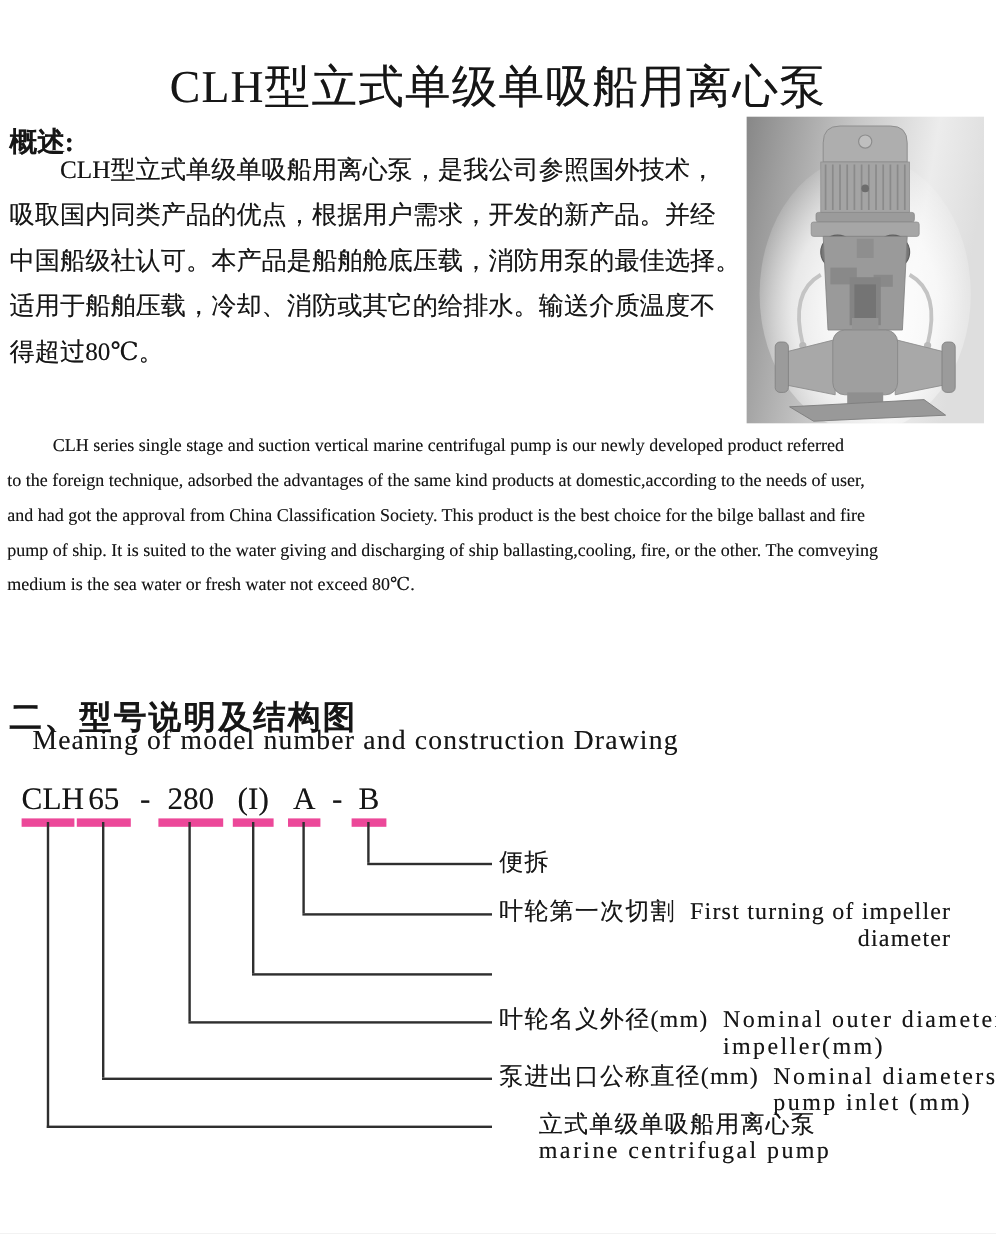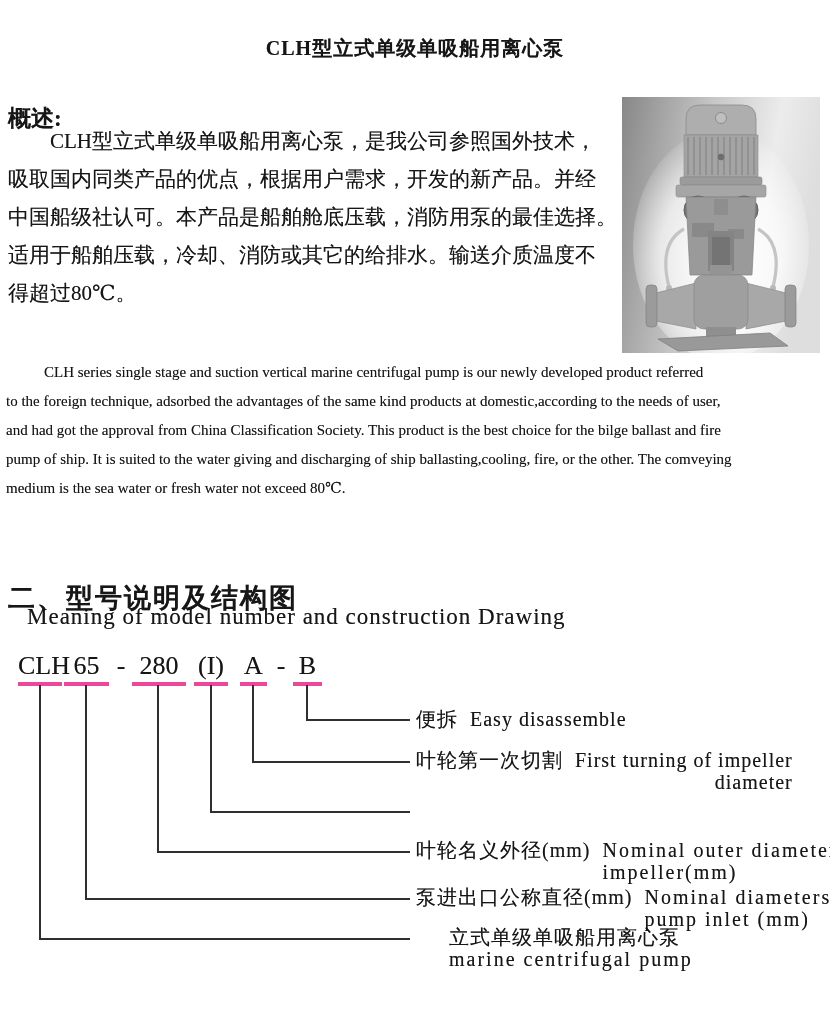--- a/index.html
+++ b/index.html
@@ -7,21 +7,21 @@
     position:relative;width:830px;height:1028px;margin:0 auto;
     background:#ffffff;overflow:hidden;color:#161616;
     font-family:"Liberation Serif","DejaVu Serif",serif;
     text-shadow:0 0 .4px rgba(0,0,0,.45);
   }
   .abs{position:absolute;}
 
   
   .doc-title{
     left:0;top:22px;width:830px;text-align:center;
-    font-size:20px;font-weight:bold;letter-spacing:1px;white-space:nowrap;
+    font-size:38px;font-weight:normal;letter-spacing:1px;white-space:nowrap;
   }
 
   
   .overview-heading{left:8px;top:84px;font-size:23px;font-weight:bold;}
   .cn-para{left:8px;top:122px;width:616px;font-size:21px;line-height:38px;}
   .cn-para .line{white-space:nowrap;}
   .cn-para .line.indent{text-indent:42px;}
   .en-para{left:6px;top:358px;width:822px;font-size:15px;line-height:29px;}
   .en-para .line{white-space:nowrap;}
   .en-para .line.indent{text-indent:38px;}
@@ -36,21 +36,21 @@
     font-family:"DejaVu Sans","Liberation Sans",sans-serif;white-space:nowrap;
   }
   .sec-heading-en{left:27px;top:604px;font-size:23px;letter-spacing:1px;white-space:nowrap;}
 
   
   .diagram{left:0;top:648px;width:830px;height:380px;}
   .mp{
     position:absolute;top:2px;height:32px;line-height:32px;text-align:center;
     font-size:26px;white-space:nowrap;
   }
-  .mp.u{border-bottom:4px solid #ec4899;}
+  .mp.u{border-bottom:7px solid #ec4899;}
   .vline{position:absolute;width:2px;background:#2f2f2f;top:37px;}
   .hline{position:absolute;height:2px;background:#2f2f2f;}
   .lbl{position:absolute;left:416px;font-size:20px;line-height:26px;white-space:nowrap;}
   .lbl .cn{letter-spacing:1px;}
   .lbl .en{margin-left:12px;letter-spacing:1px;display:inline-block;vertical-align:top;}
   .lbl .en .l2{display:block;line-height:22px;margin-top:-2px;}
   .lbl .en .l1{display:block;line-height:26px;}
   .lbl.wide .en{letter-spacing:2px;}
   .lbl.stack .en{margin-left:0;display:block;letter-spacing:2px;}
   .lbl.stack .en .l1,.lbl.stack .en .l2{line-height:22px;}
@@ -191,21 +191,21 @@
     <div class="vline" style="left:306px;height:34px;"></div>
 
     <div class="hline" style="left:306px;top:71px;width:104px;"></div>
     <div class="hline" style="left:252px;top:113px;width:158px;"></div>
     <div class="hline" style="left:210px;top:163px;width:200px;"></div>
     <div class="hline" style="left:157px;top:203px;width:253px;"></div>
     <div class="hline" style="left:85px;top:250px;width:325px;"></div>
     <div class="hline" style="left:39px;top:290px;width:371px;"></div>
 
     <div class="lbl" style="top:58px;">
-      <span class="cn">便拆</span><span class="en"><span class="l1">Easy disassemble</span></span>
+      <span class="cn">便拆</span>
     </div>
 
     <div class="lbl" style="top:99px;text-align:right;">
       <span class="cn">叶轮第一次切割</span><span class="en"><span class="l1">First turning of impeller</span><span class="l2">diameter</span></span>
     </div>
 
 
     <div class="lbl wide" style="top:189px;">
       <span class="cn">叶轮名义外径(mm)</span><span class="en"><span class="l1">Nominal outer diameter of</span><span class="l2">impeller(mm)</span></span>
     </div>

